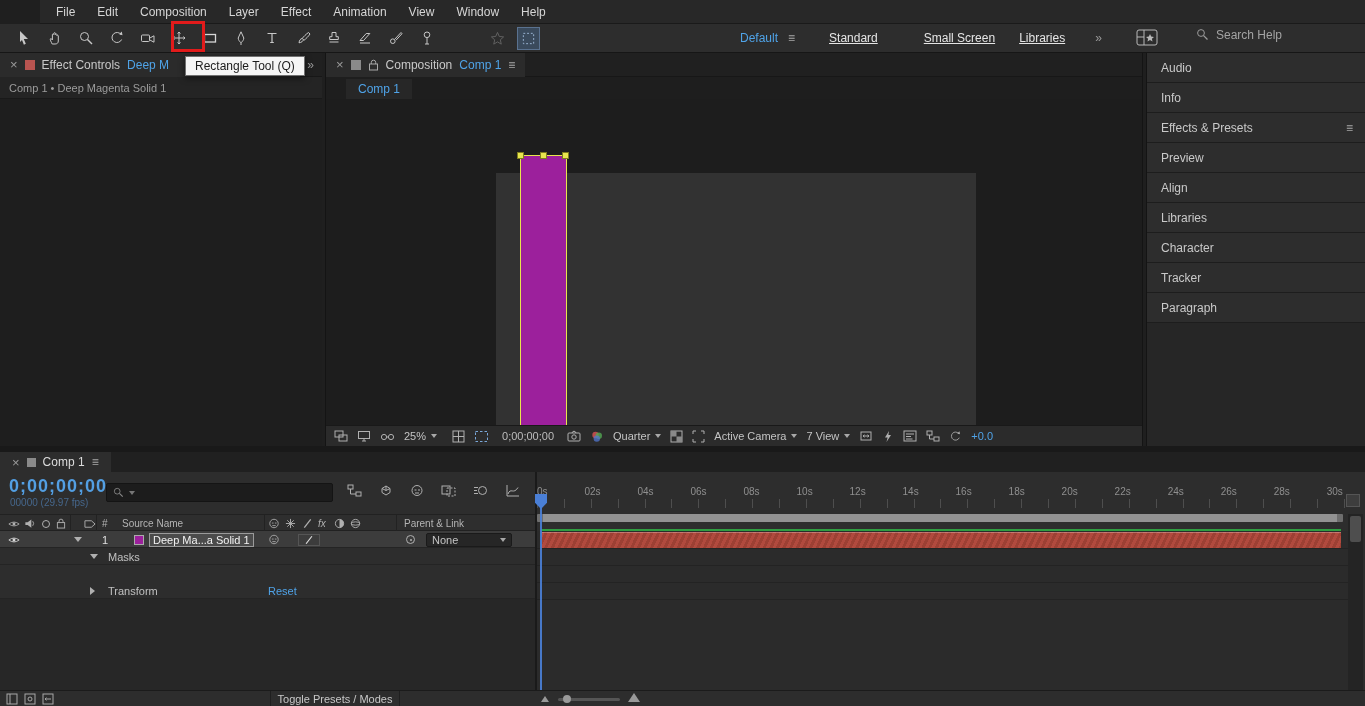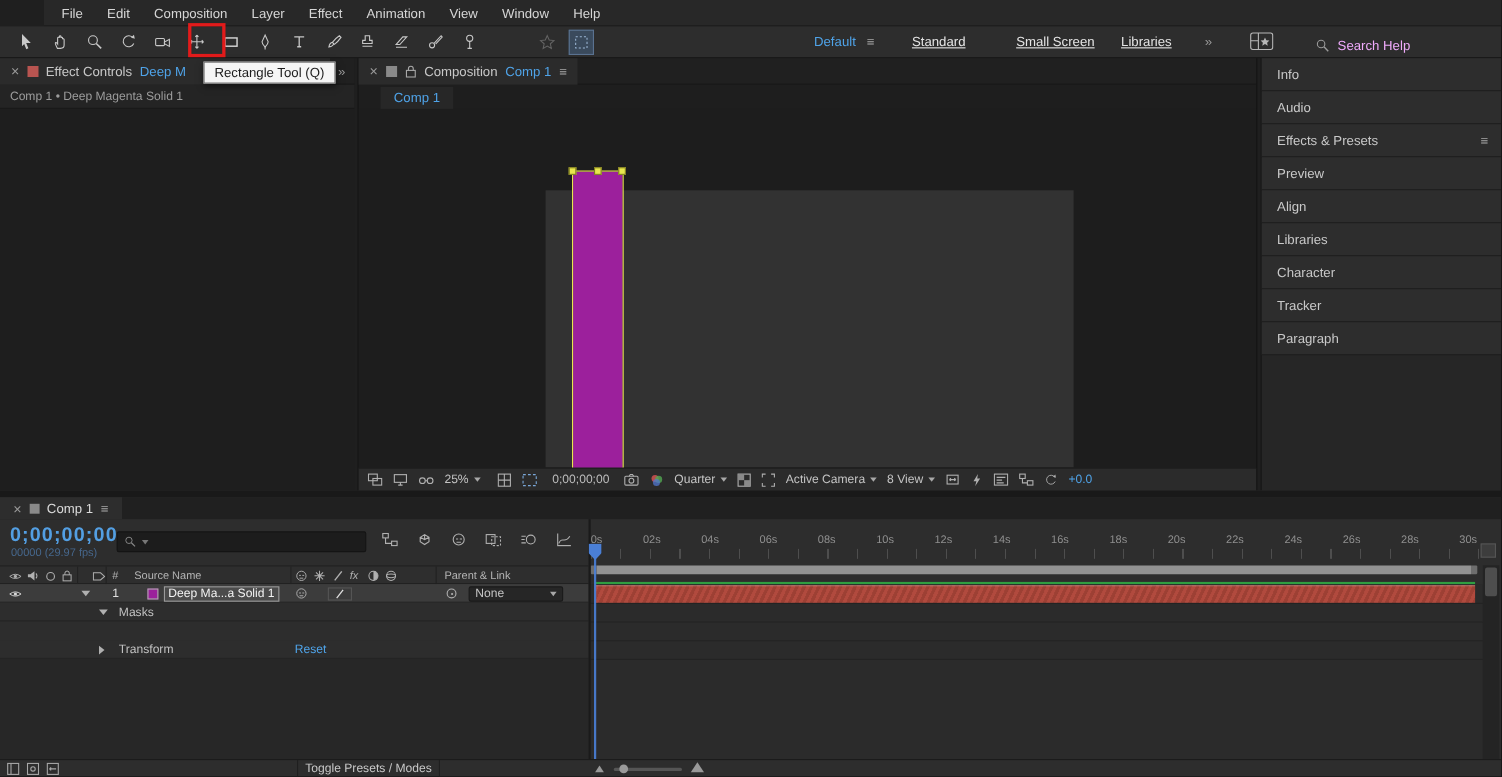--- a/index.html
+++ b/index.html
@@ -21,21 +21,21 @@
   
   .toolbar { position:absolute; left:0; top:24px; width:100%; height:29px;
     background:#2d2d2d; border-bottom:1px solid #161616; }
   .tools { position:absolute; left:12px; top:0; height:28px; display:flex; align-items:center; gap:8px; }
   .tool { width:23px; height:23px; display:flex; align-items:center; justify-content:center; position:relative; }
   .red-frame { position:absolute; left:171px; top:-3px; width:34px; height:31px;
     border:3px solid #e21b1b; z-index:40; pointer-events:none; }
   .workspaces { position:absolute; left:740px; top:0; height:28px; display:flex; align-items:center; font-size:12px; }
   .ws-active { color:#4fa3e8; margin-right:10px; }
   .ws-item { color:#e5e5e5;text-decoration:underline; }
-  .search-help { position:absolute; left:1196px; top:4px; height:20px; display:flex; align-items:flex-end; gap:7px; color:#f0abfc; }
+  .search-help { position:absolute; left:1196px; top:4px; height:20px; display:flex; align-items:flex-start; gap:7px; color:#a3a3a3; }
 
   .tooltip { position:absolute; left:185px; top:56px; z-index:60;
     background:#f5f5f5; color:#1c1c1c; border:1px solid #707070;
     padding:2px 9px; font-size:12px; box-shadow:0 2px 6px rgba(0,0,0,.55); }
 
   
   .panel { position:absolute; background:#1e1e1e; }
   .tabbar { height:24px; background:#202020; display:flex; align-items:center; border-bottom:1px solid #171717; }
   .tab { display:flex; align-items:center; gap:7px; background:#2b2b2b; height:24px; padding:0 10px; }
   .close-x { color:#9a9a9a; font-size:13px; }
@@ -370,21 +370,21 @@
       <span>
           <svg width="13" height="13" viewBox="0 0 13 13">
             <path d="M1 4V1h3M9 1h3v3M12 9v3H9M4 12H1V9" fill="none" stroke="#b0b0b0"></path>
           </svg>
         </span>
       <span class="ddl">
           <span>Active Camera</span>
           <span class="chev"></span>
         </span>
       <span class="ddl">
-          <span>8 View</span>
+          <span>7 View</span>
           <span class="chev"></span>
         </span>
       <span>
           <svg width="14" height="12" viewBox="0 0 14 12">
             <rect x="2" y="2" width="10" height="8" fill="none" stroke="#b0b0b0"></rect>
             <path d="M4 6h6M4 6l1.5-1.2M4 6l1.5 1.2M10 6 8.5 4.8M10 6l-1.5 1.2" fill="none" stroke="#b0b0b0"></path>
           </svg>
         </span>
       <span>
           <svg width="12" height="13" viewBox="0 0 12 13">
@@ -409,24 +409,24 @@
             <path d="M12.6 9.5A5 5 0 1 1 12 4.5" fill="none" stroke="#b0b0b0"></path>
             <path d="M12.8 1.6l.7 3.6-3.4-1z" fill="#b0b0b0"></path>
           </svg>
         </span>
       <span class="blue">+0.0</span>
     </div>
   </div>
 
   <div class="panel" style="left:1146px;top:53px;width:219px;height:393px;background:#262626;border-left:1px solid #141414">
     <div class="side-item">
+        <span>Audio</span>
+      </div>
+    <div class="side-item">
         <span>Info</span>
-      </div>
-    <div class="side-item">
-        <span>Audio</span>
       </div>
     <div class="side-item" style="justify-content:space-between;padding-right:12px">
         <span>Effects &amp; Presets</span>
         <span class="hamb">≡</span>
       </div>
     <div class="side-item">
         <span>Preview</span>
       </div>
     <div class="side-item">
         <span>Align</span>

